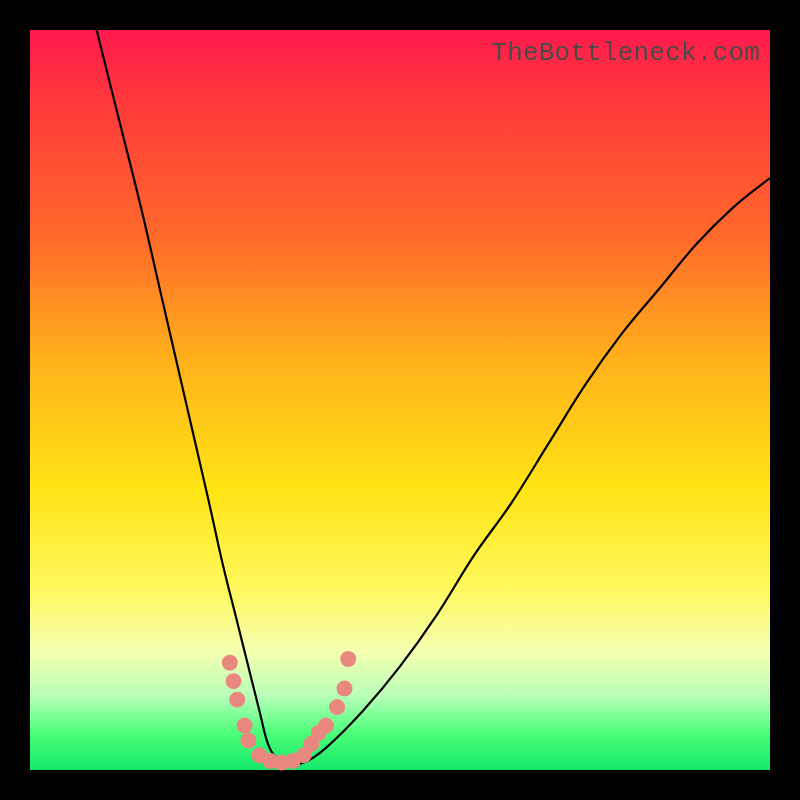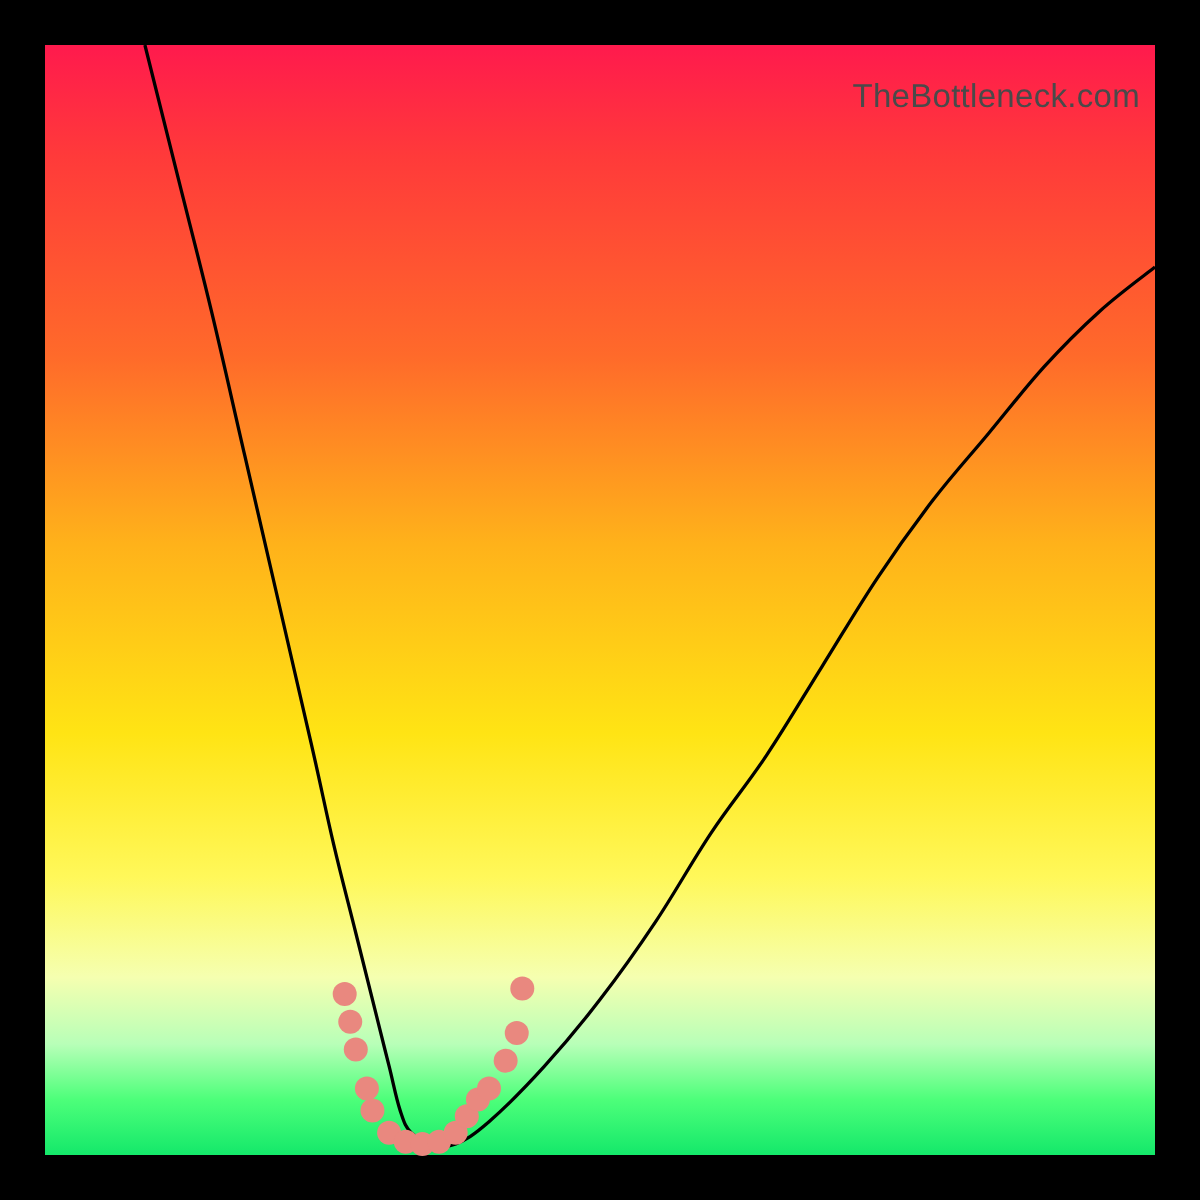--- a/index.html
+++ b/index.html
@@ -32,27 +32,28 @@
       #ffe414 62%,
       #fff85a 75%,
       #f5ffb0 84%,
       #b8ffb8 90%,
       #4dff7a 95%,
       #14e86a 100%
     );
   }
   .watermark {
     position: absolute;
-    top: 21px;
+    top: 8px;
     right: 10px;
     color: #4a4a4a;
-    font-size: 22px;
+    font-size: 26px;
     font-weight: 500;
     letter-spacing: 0.2px;
     user-select: none;
+    font-family: Liberation Mono, monospace;
   }
   svg.curve {
     position: absolute;
     left: 0;
     top: 0;
     width: 740px;
     height: 740px;
     overflow: visible;
   }
   .curve path.line {

